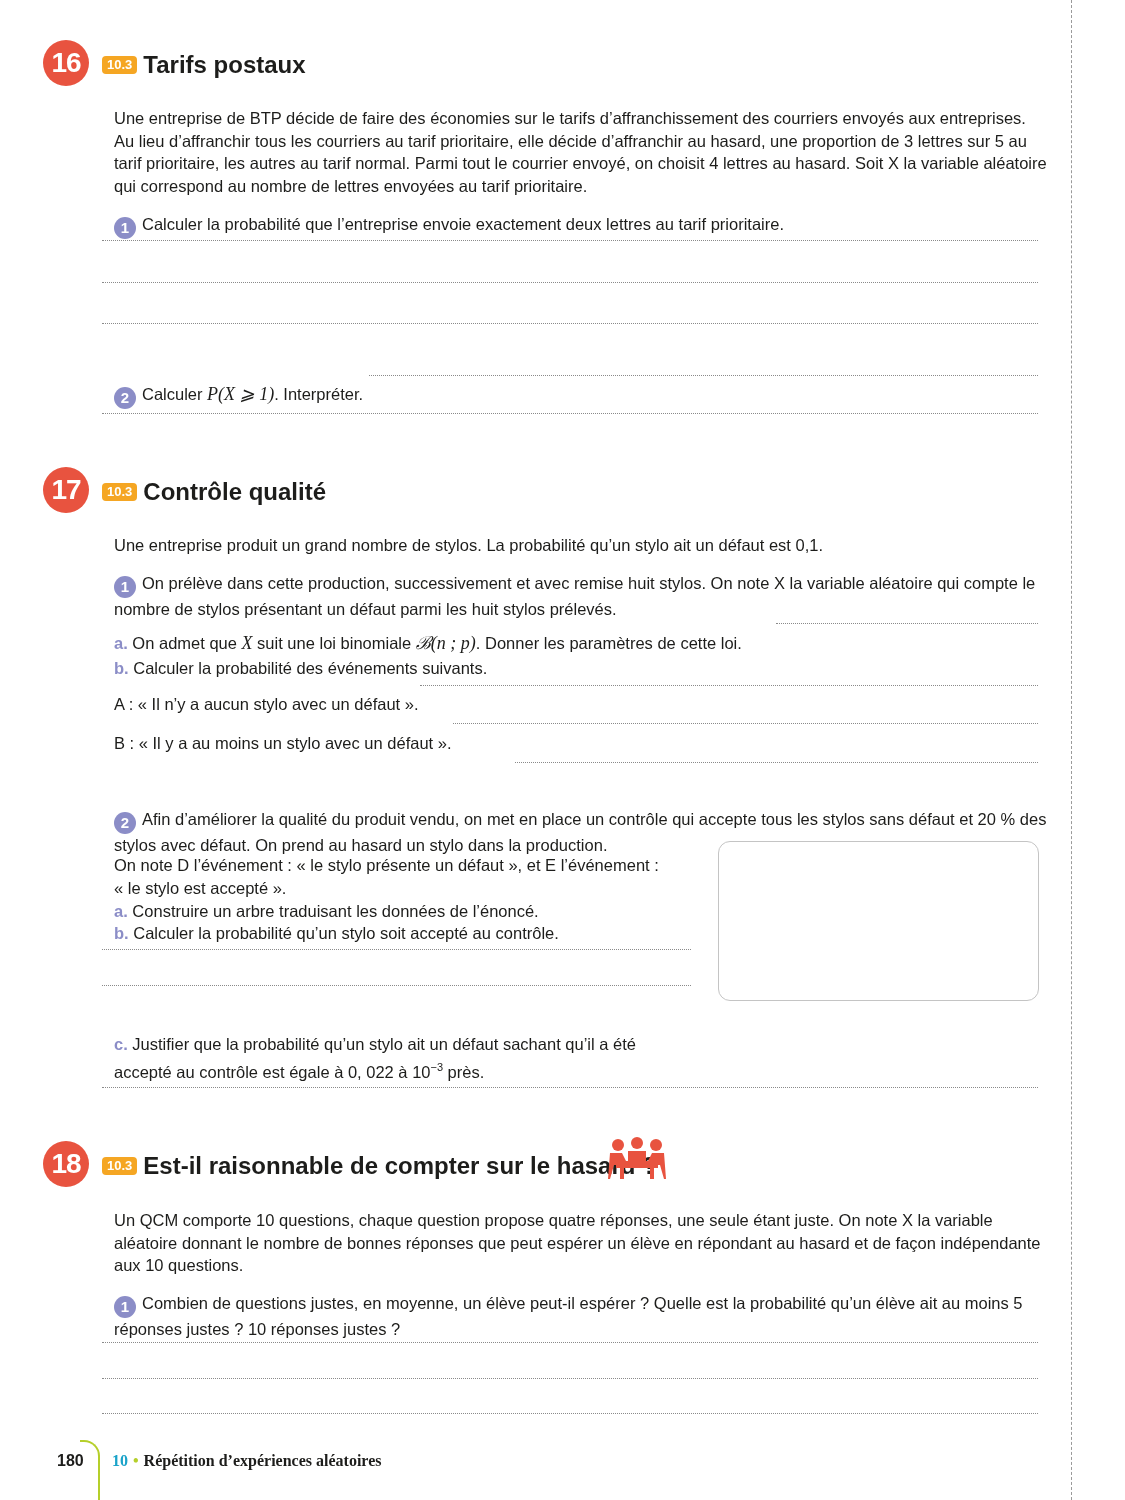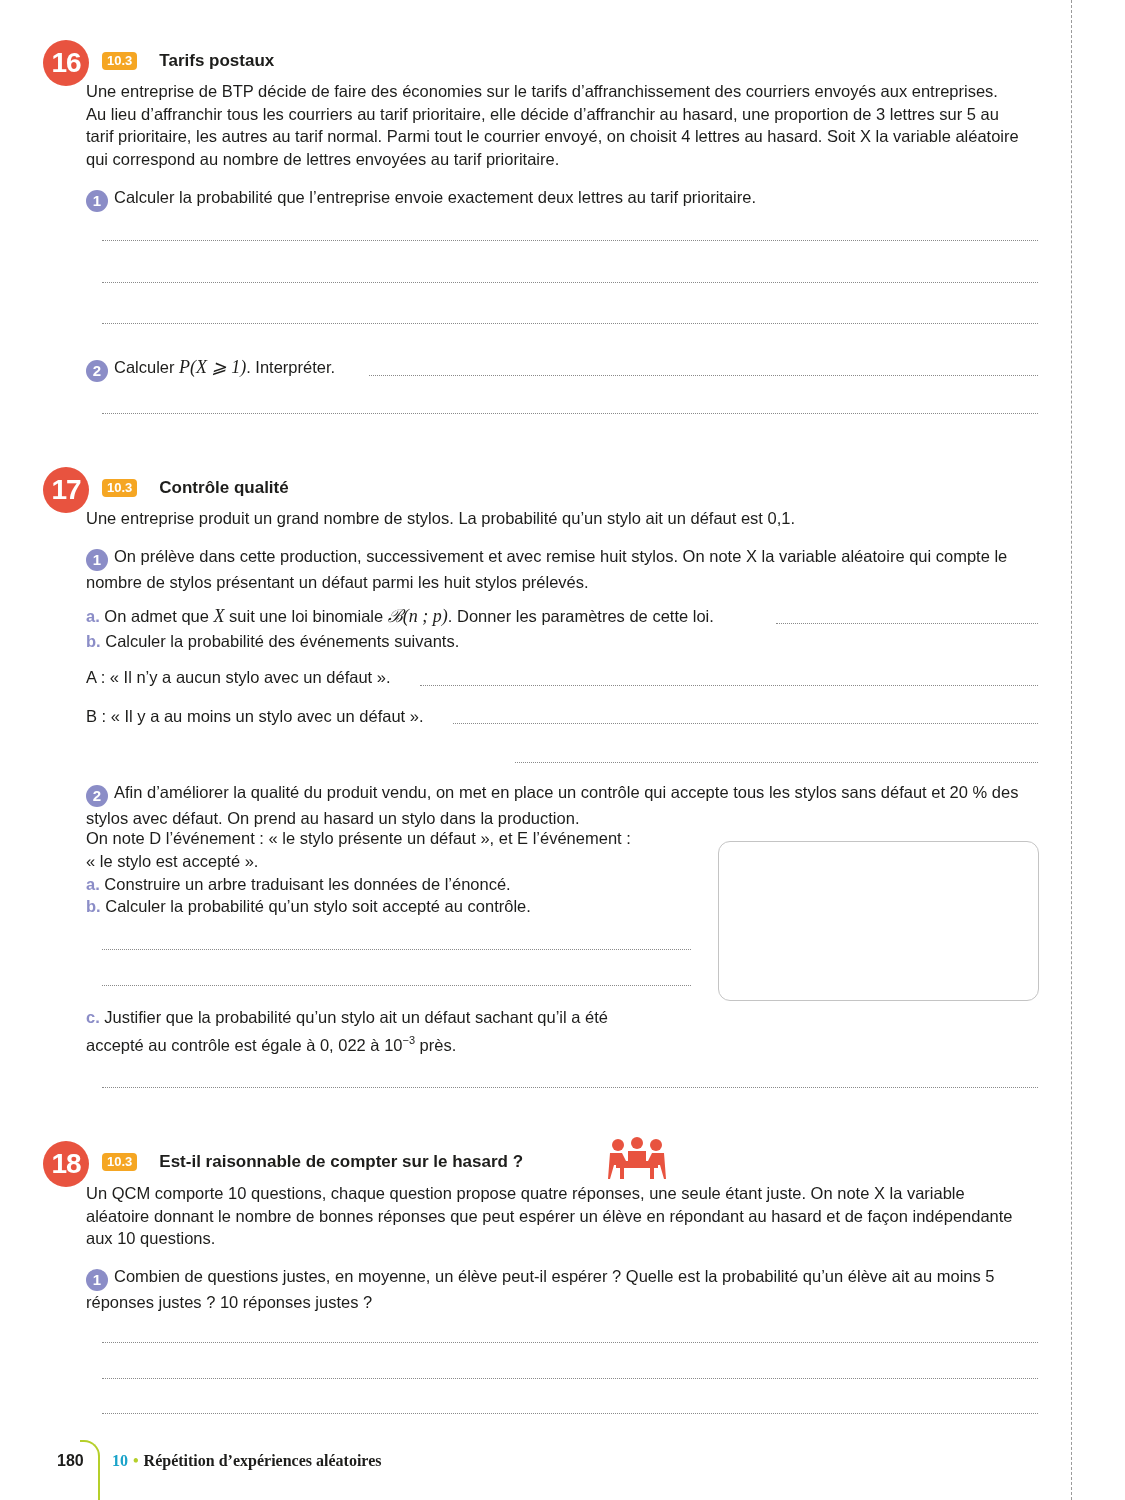--- a/index.html
+++ b/index.html
@@ -7,22 +7,22 @@
          font-family: "Liberation Sans", sans-serif; color: #1d1d1b; }
   .page { position: absolute; left: 0; top: 0; width: 1125px; height: 1424px; }
   .cut-line { position: absolute; left: 1071px; top: 0; width: 0; height: 1500px;
               border-left: 1.5px dashed #9a9a9a; }
   .ex-num { position: absolute; left: 43px; width: 46px; height: 46px; border-radius: 50%;
             background: #e8533f; color: #fff; font-weight: bold; font-size: 28px;
             display: flex; align-items: center; justify-content: center; letter-spacing: -1px; }
   .ex-head { position: absolute; left: 102px; display: flex; align-items: center; gap: 6px; }
   .badge { background: #f5a623; color: #fff; font-weight: bold; font-size: 13px;
            padding: 1px 5px; border-radius: 4px; line-height: 16px; }
-  .ex-title { font-weight: bold; font-size: 17px; color: #1d1d1b; margin-left: 16px; }
-  .txt { position: absolute; left: 86px; width: 935px; font-size: 16.5px; line-height: 22.5px; }
+  .ex-title { font-weight: bold; font-size: 24px; color: #1d1d1b; }
+  .txt { position: absolute; left: 114px; width: 935px; font-size: 16.5px; line-height: 22.5px; margin-top: 27px; }
   .txt i { font-family: "Liberation Serif", serif; font-size: 18px; font-style: italic; }
   .qnum { display: inline-flex; width: 22px; height: 22px; border-radius: 50%; background: #8b8dc7;
           color: #fff; font-weight: bold; font-size: 15px; align-items: center; justify-content: center;
           margin-right: 6px; vertical-align: -3px; }
   .lbl { color: #8b8dc7; font-weight: bold; }
   .dots { position: absolute; border-bottom: 1.5px dotted #8a8a8a; height: 0; }
   .tree-box { position: absolute; left: 718px; top: 841px; width: 319px; height: 158px;
               border: 1.5px solid #c4c4c4; border-radius: 12px; }
   .people-icon { position: absolute; left: 608px; top: 1137px; width: 58px; height: 42px; }
   .footer-num { position: absolute; left: 57px; top: 1452px; font-size: 16px; font-weight: bold; color: #1d1d1b; }

